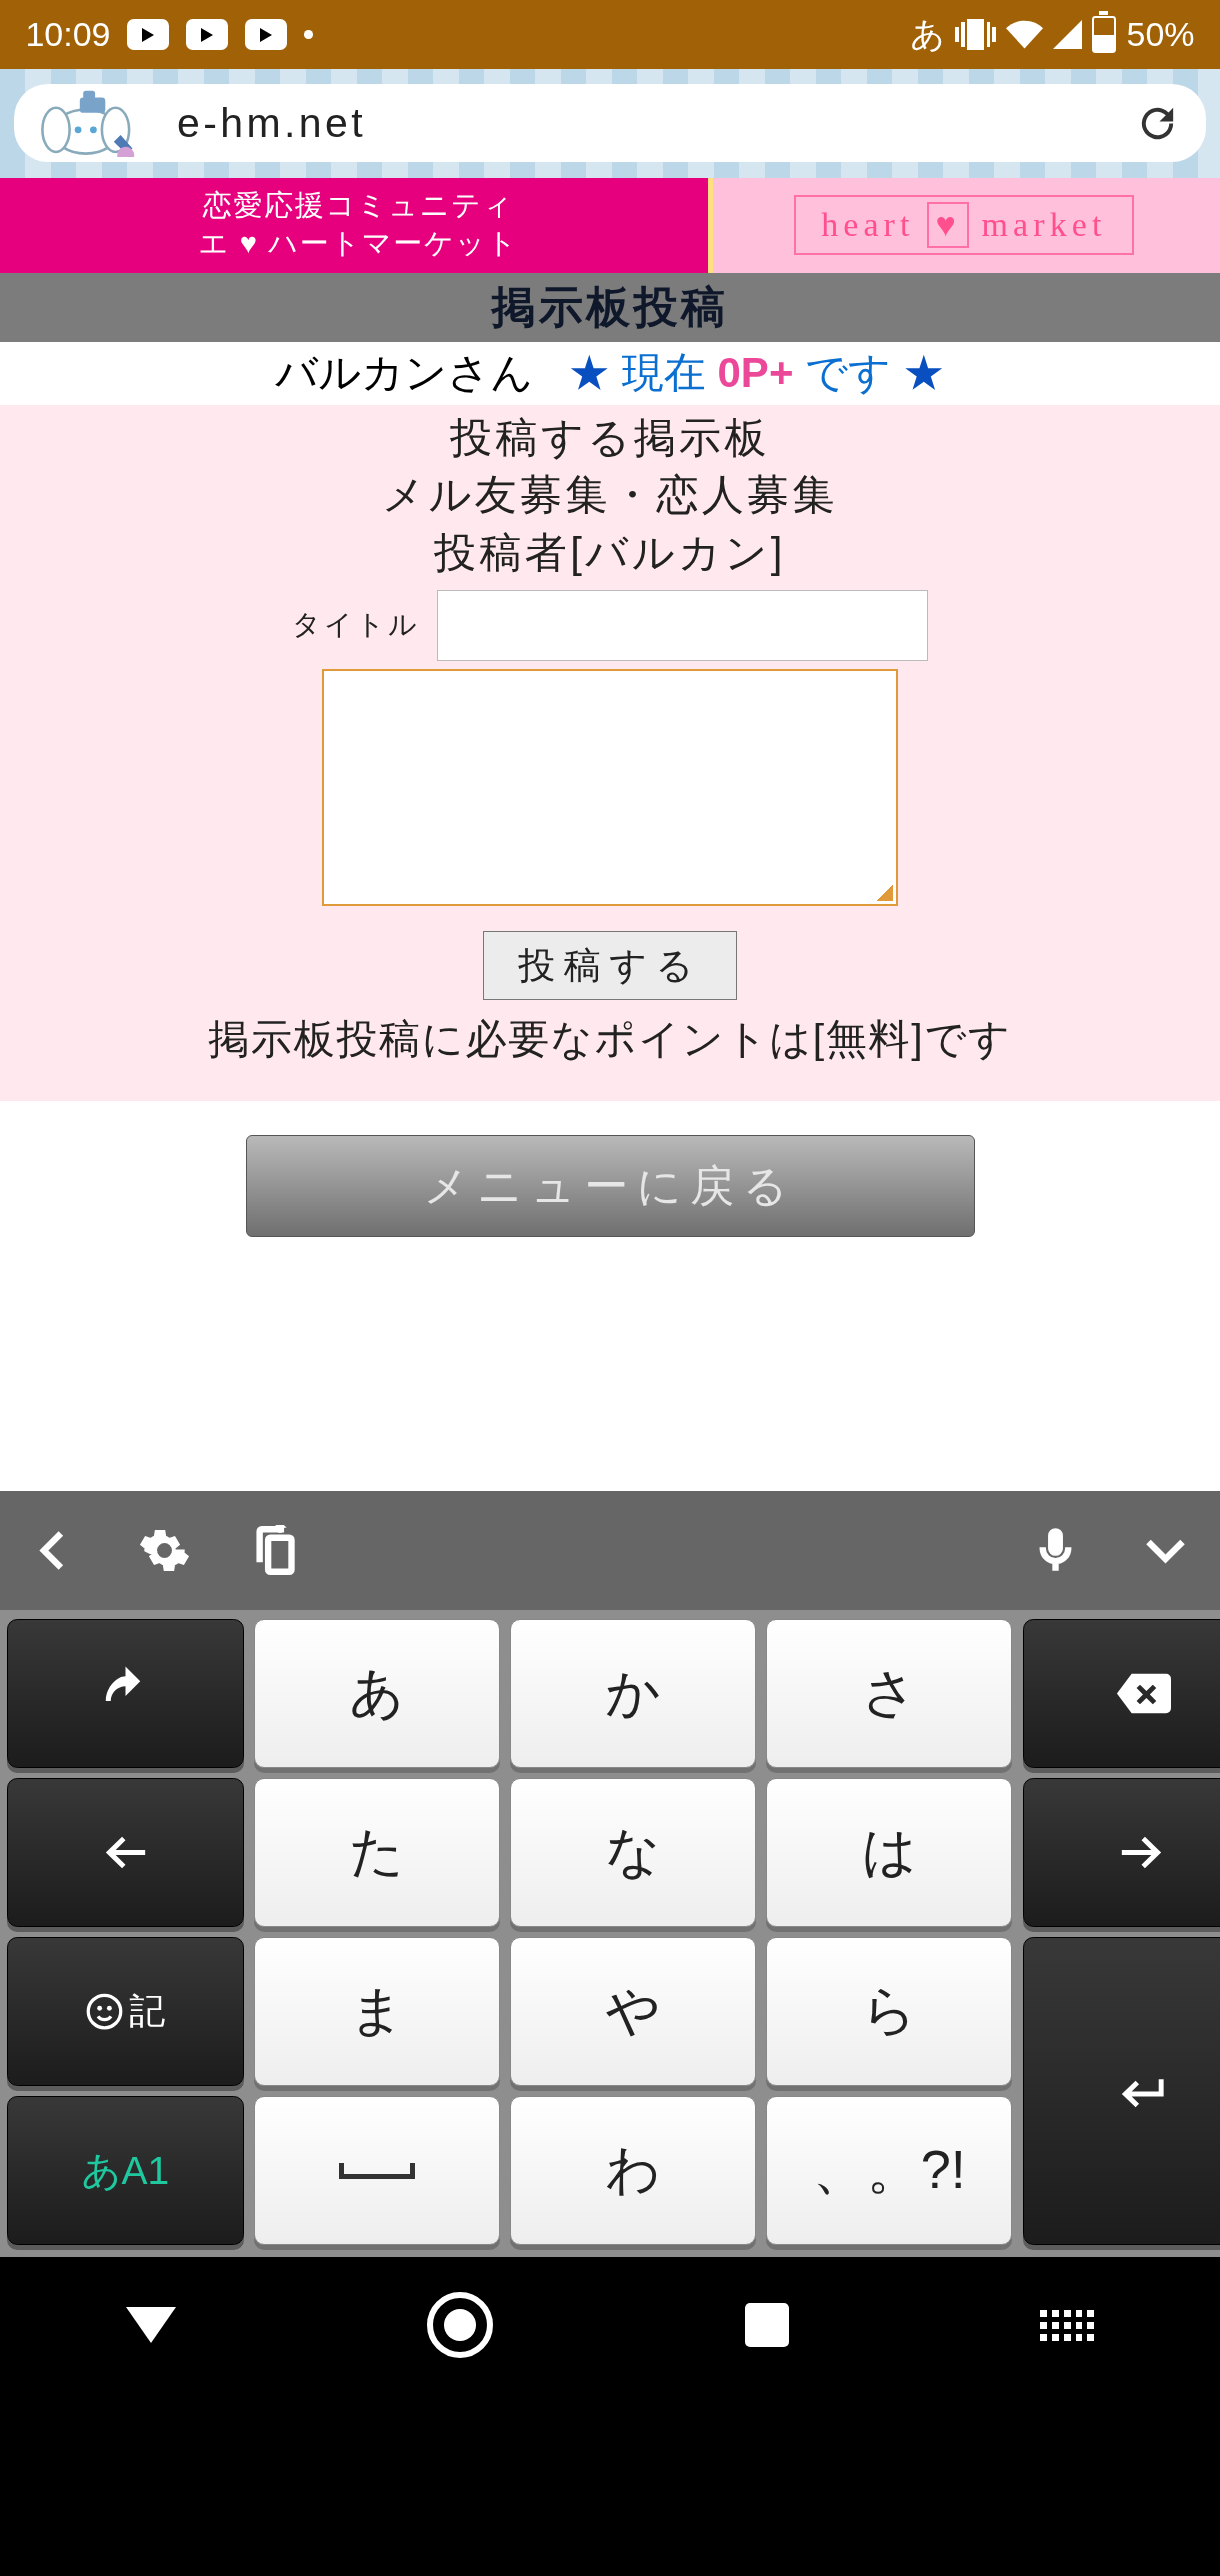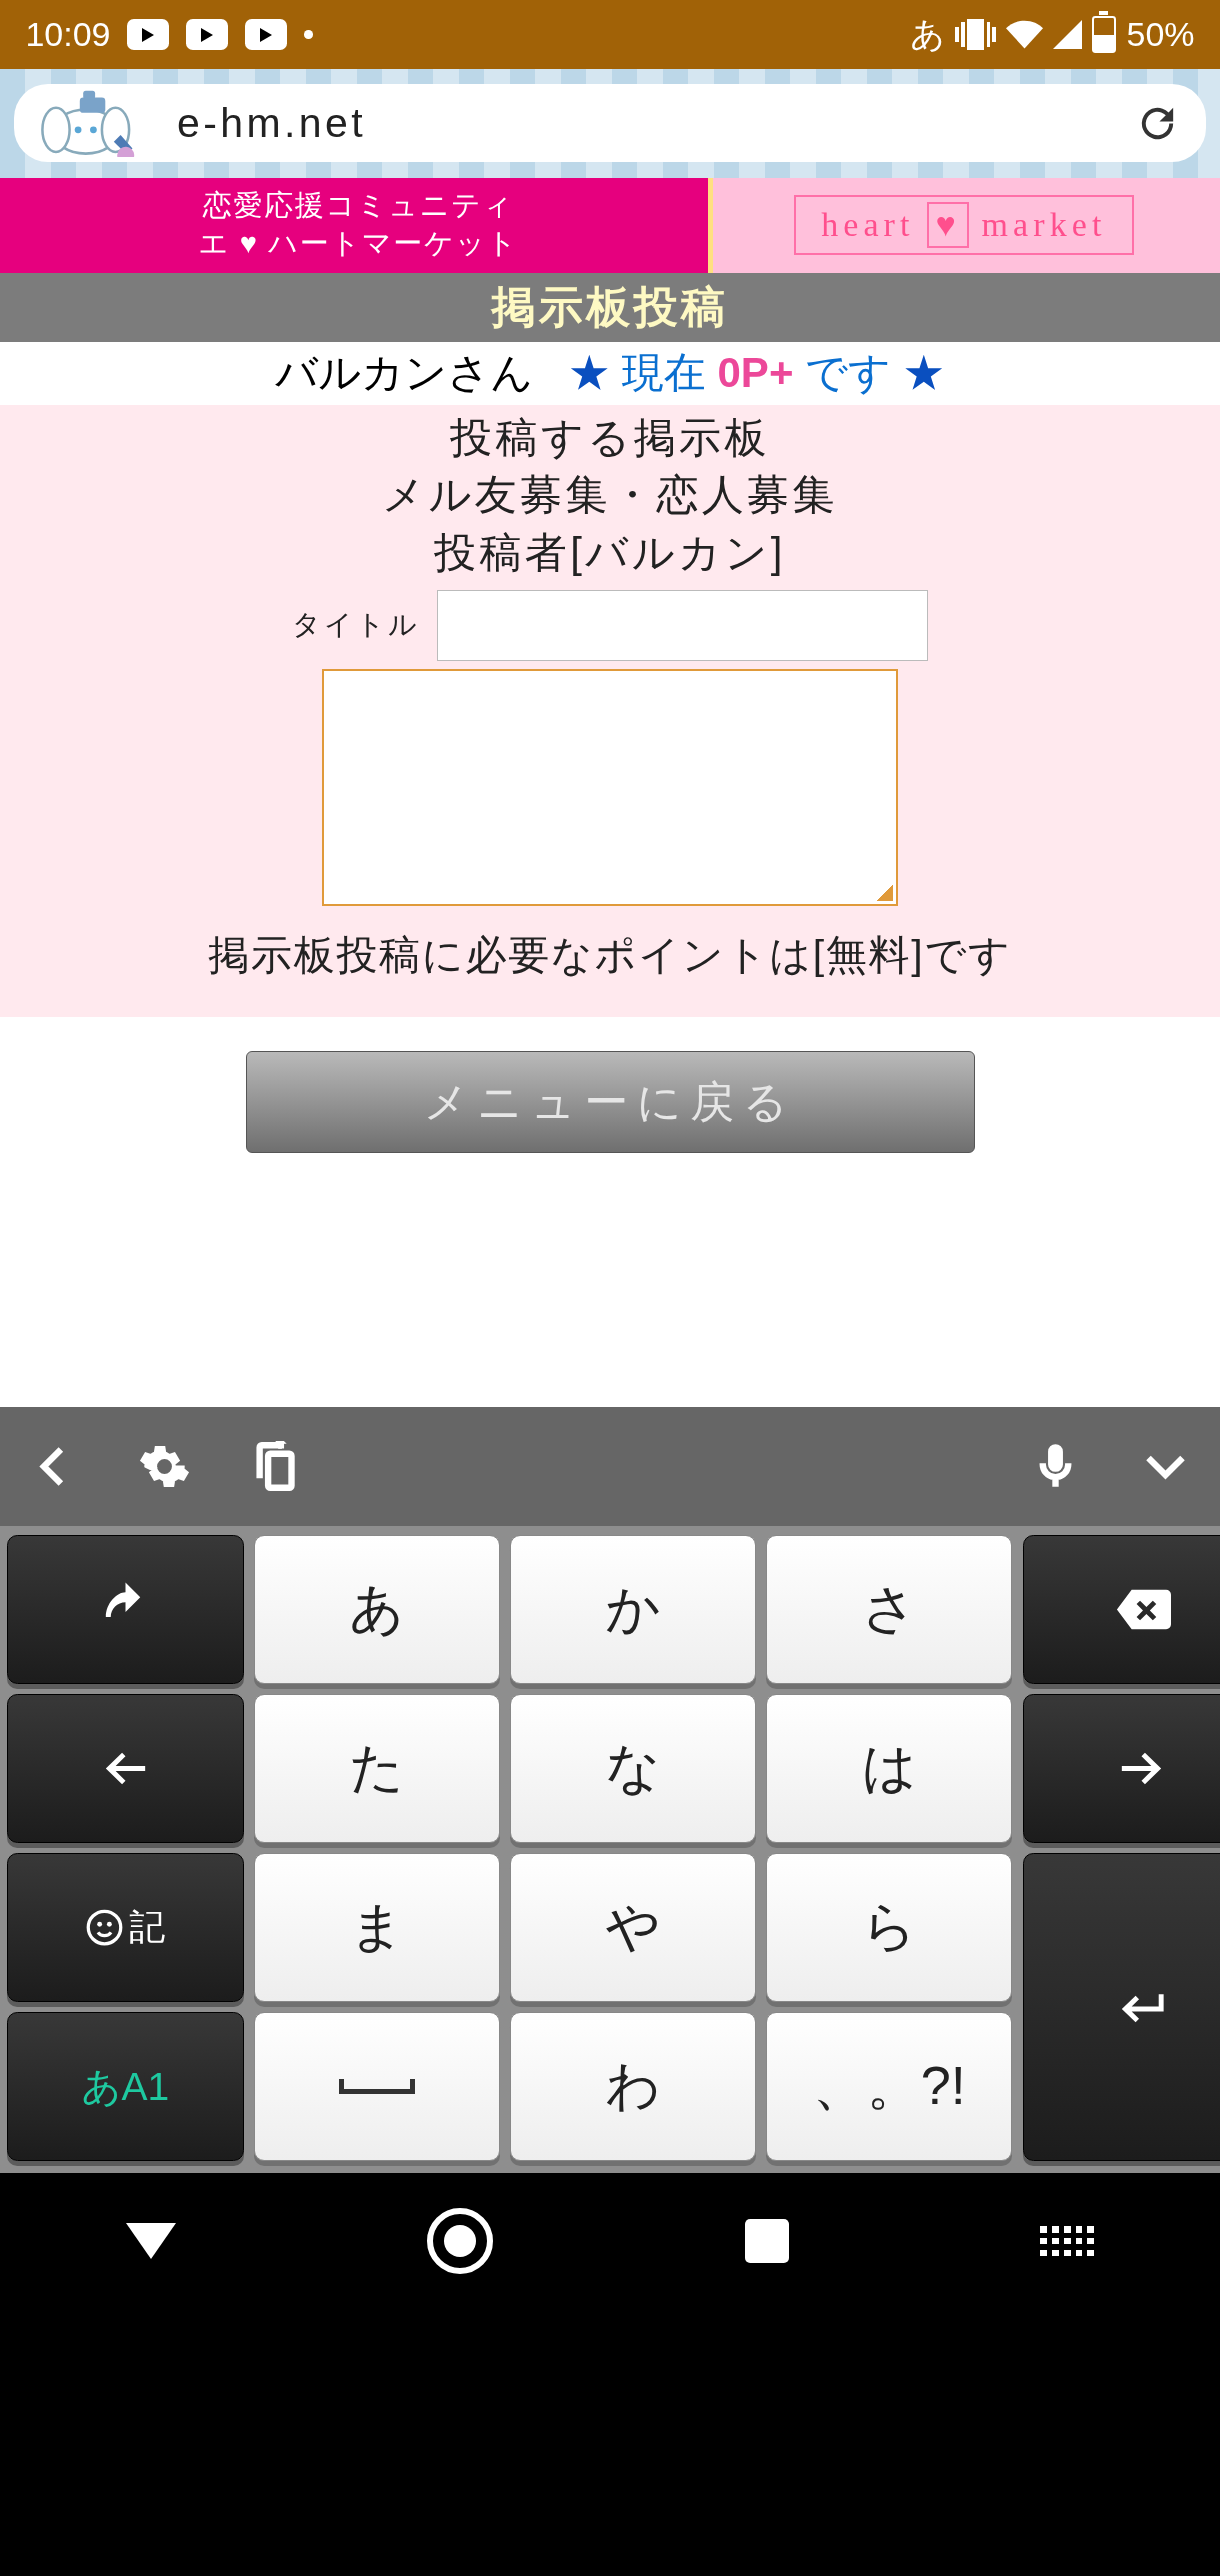--- a/index.html
+++ b/index.html
@@ -29,21 +29,21 @@
 
   
   .banner { height: 95px; display:flex; }
   .banner-left { width: 58%; background:#e6007e; display:flex; flex-direction:column; align-items:center; justify-content:center; color:#fff; font-size:29px; letter-spacing:1.7px; line-height:1.3; font-weight:500;padding-left:9px;}
   .banner-right { flex:1; background:#ffc0db; display:flex; align-items:center; justify-content:center; position:relative; }
   .banner-right::before{content:"";position:absolute;inset:0;background:linear-gradient(90deg,#ffe080 0 5.1px,transparent 5.1px);} 
   .hm-box { border: 2.5px solid #ff6fa8; padding:5.1px 25.4px; display:flex; align-items:center; gap:12px; font-size:34px; color:#ff4f8d; letter-spacing:5.1px; font-family: Georgia, serif; }
   .hm-heart-box { border:2.5px solid #ff6fa8; padding:1.7px 6.8px; color:#ff4f8d; }
 
   
-  .page-title-strip { background:#7c7c7c; color:#fef9c3; text-align:center; font-size:44px; font-weight:700; padding:5.1px 0; letter-spacing:3.4px; }
+  .page-title-strip { background:#7c7c7c; color:#0f172a; text-align:center; font-size:44px; font-weight:700; padding:5.1px 0; letter-spacing:3.4px; }
 
   
   .status-line { background:#fff; text-align:center; font-size:42px; padding:3.4px 0; }
   .star { color:#0a4fbf; }
   .blue-txt { color:#0a6fd0; }
   .orange-txt { color:#ec4899; font-weight:700; }
 
   
   .form-area { background:#ffe9ee; padding: 3.4px 0 34px 0; text-align:center; font-size:42px; color:#222; }
   .form-area .line { margin: 1.7px 0; letter-spacing:3.4px; }
@@ -171,20 +171,21 @@
 <div class="form-area">
   <div class="line">投稿する掲示板</div>
   <div class="line">メル友募集・恋人募集</div>
   <div class="line">投稿者[バルカン]</div>
   <div class="title-row">
     <label>タイトル</label>
     <div class="title-input"></div>
   </div>
   <div class="body-textarea"></div>
   <br>
+  <div class="submit-btn">投稿する</div>
   <div class="free-line">掲示板投稿に必要なポイントは[無料]です</div>
 </div>
 
 <div class="menu-return-wrap">
   <div class="menu-return">メニューに戻る</div>
 </div>
 
 <div class="kb-toolbar">
   <div div="" class="kb-tool">
     <svg viewBox="0 0 24 24">

